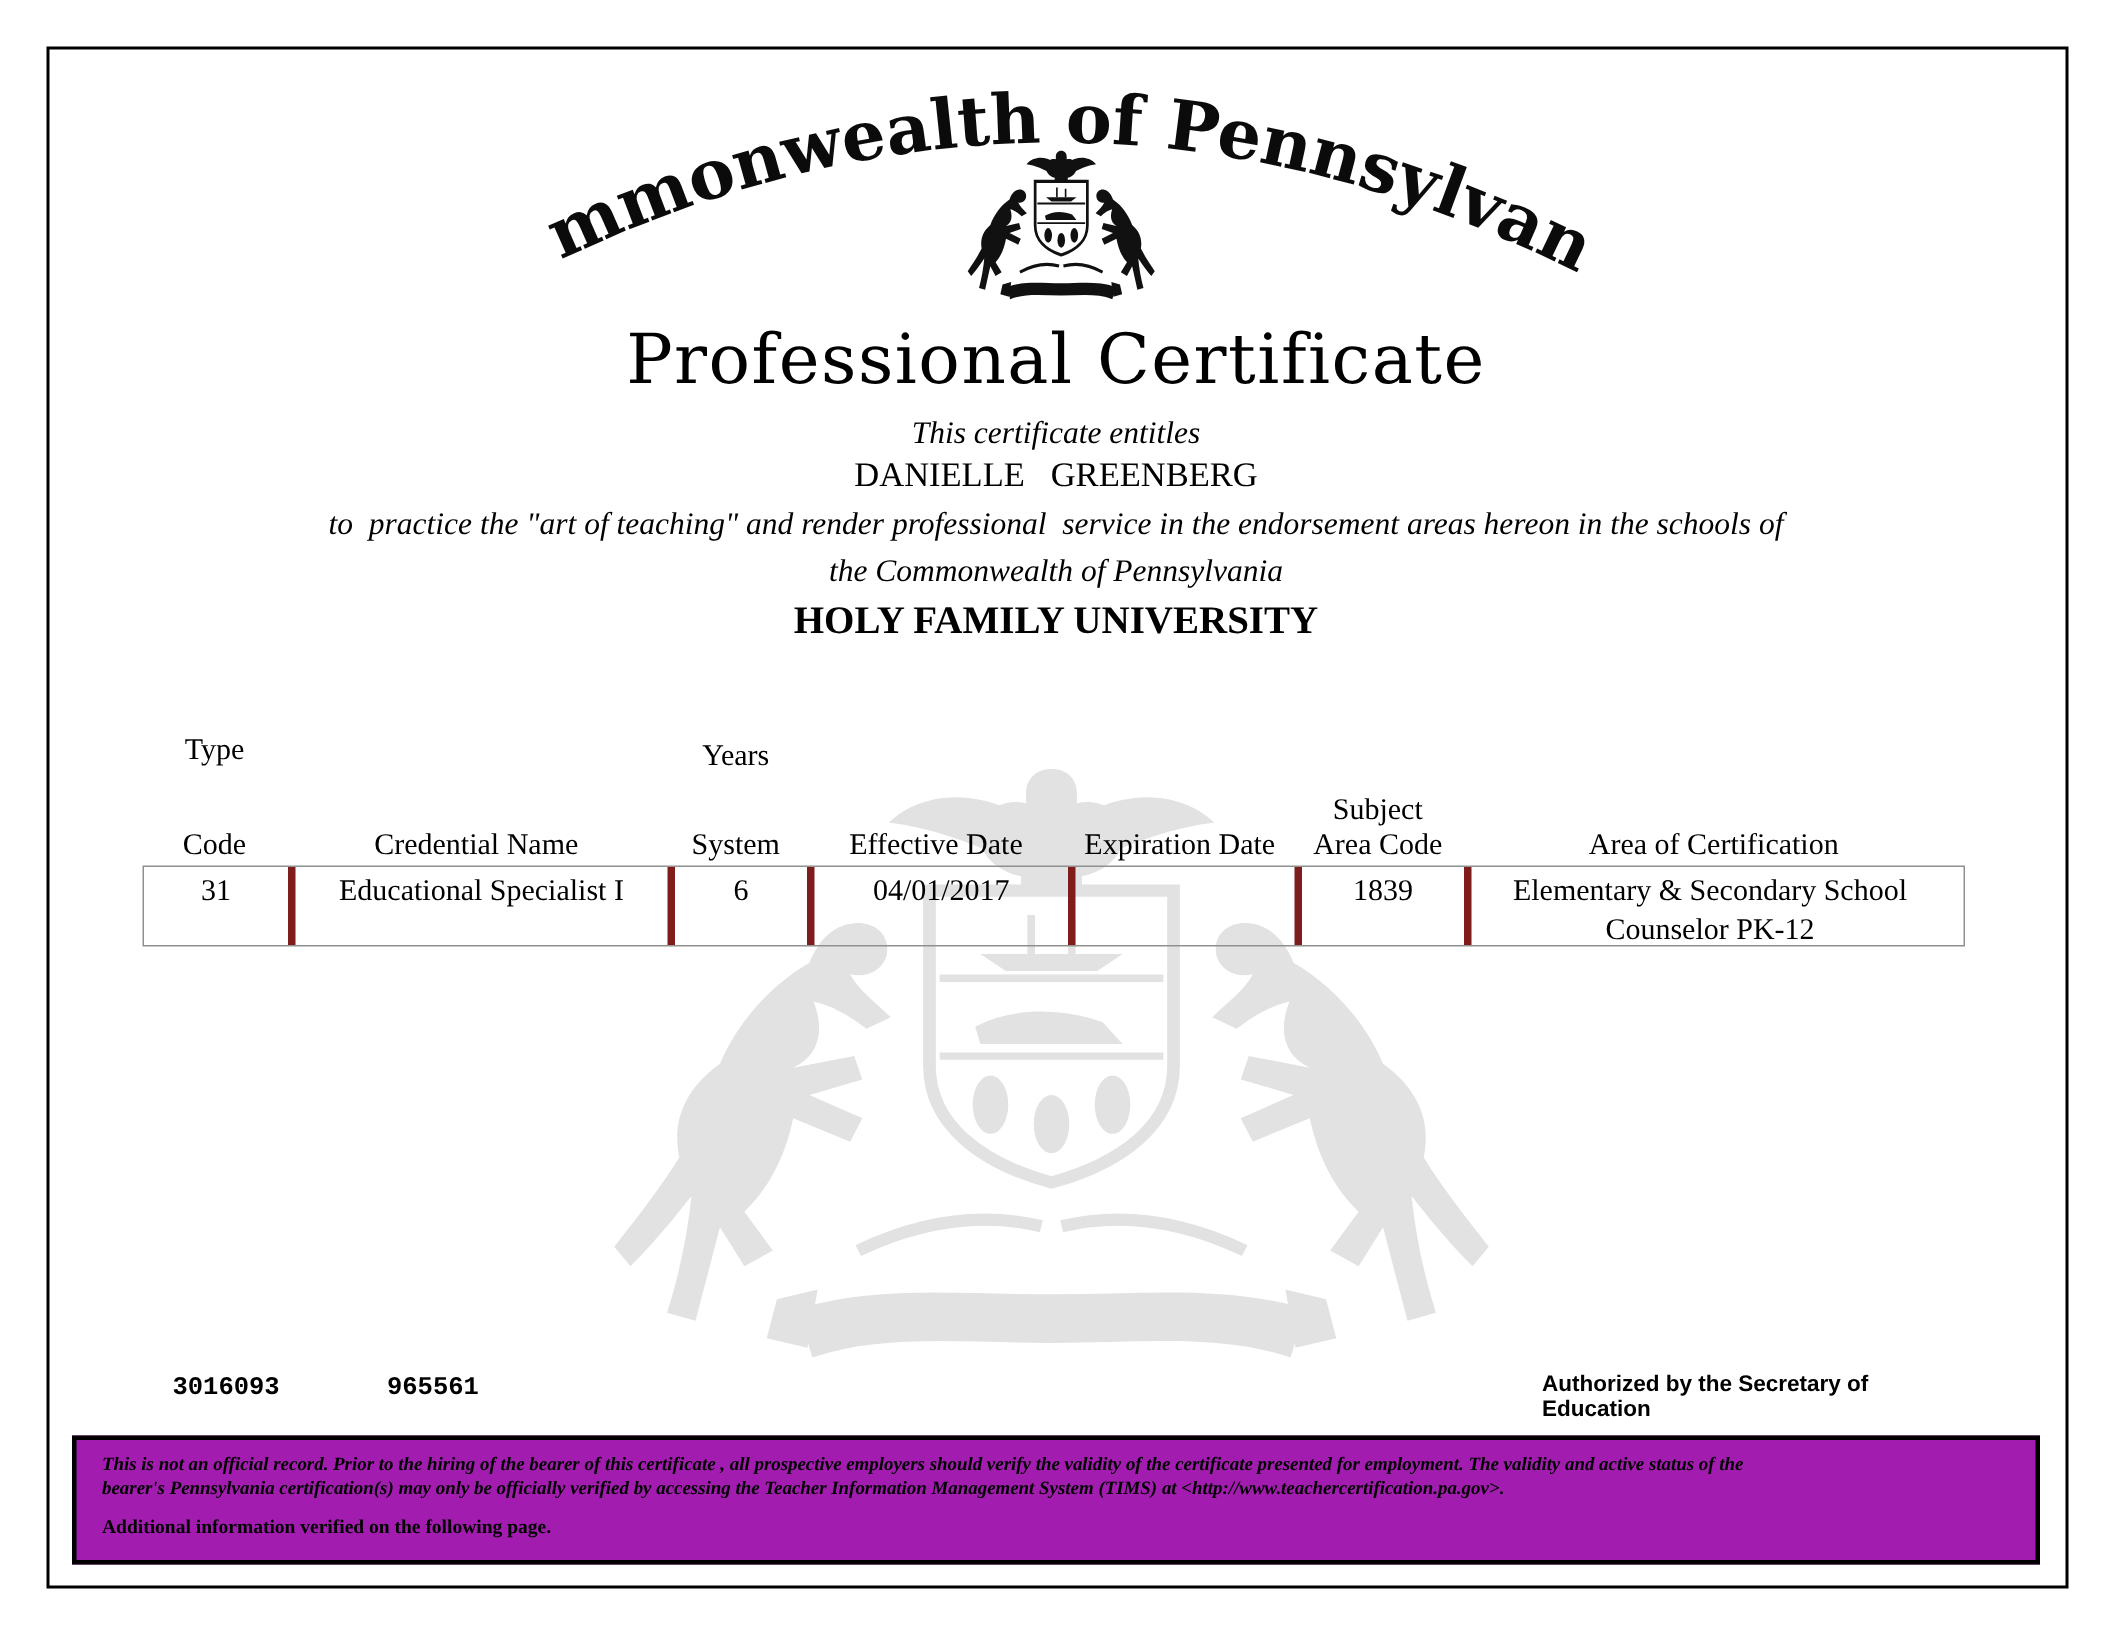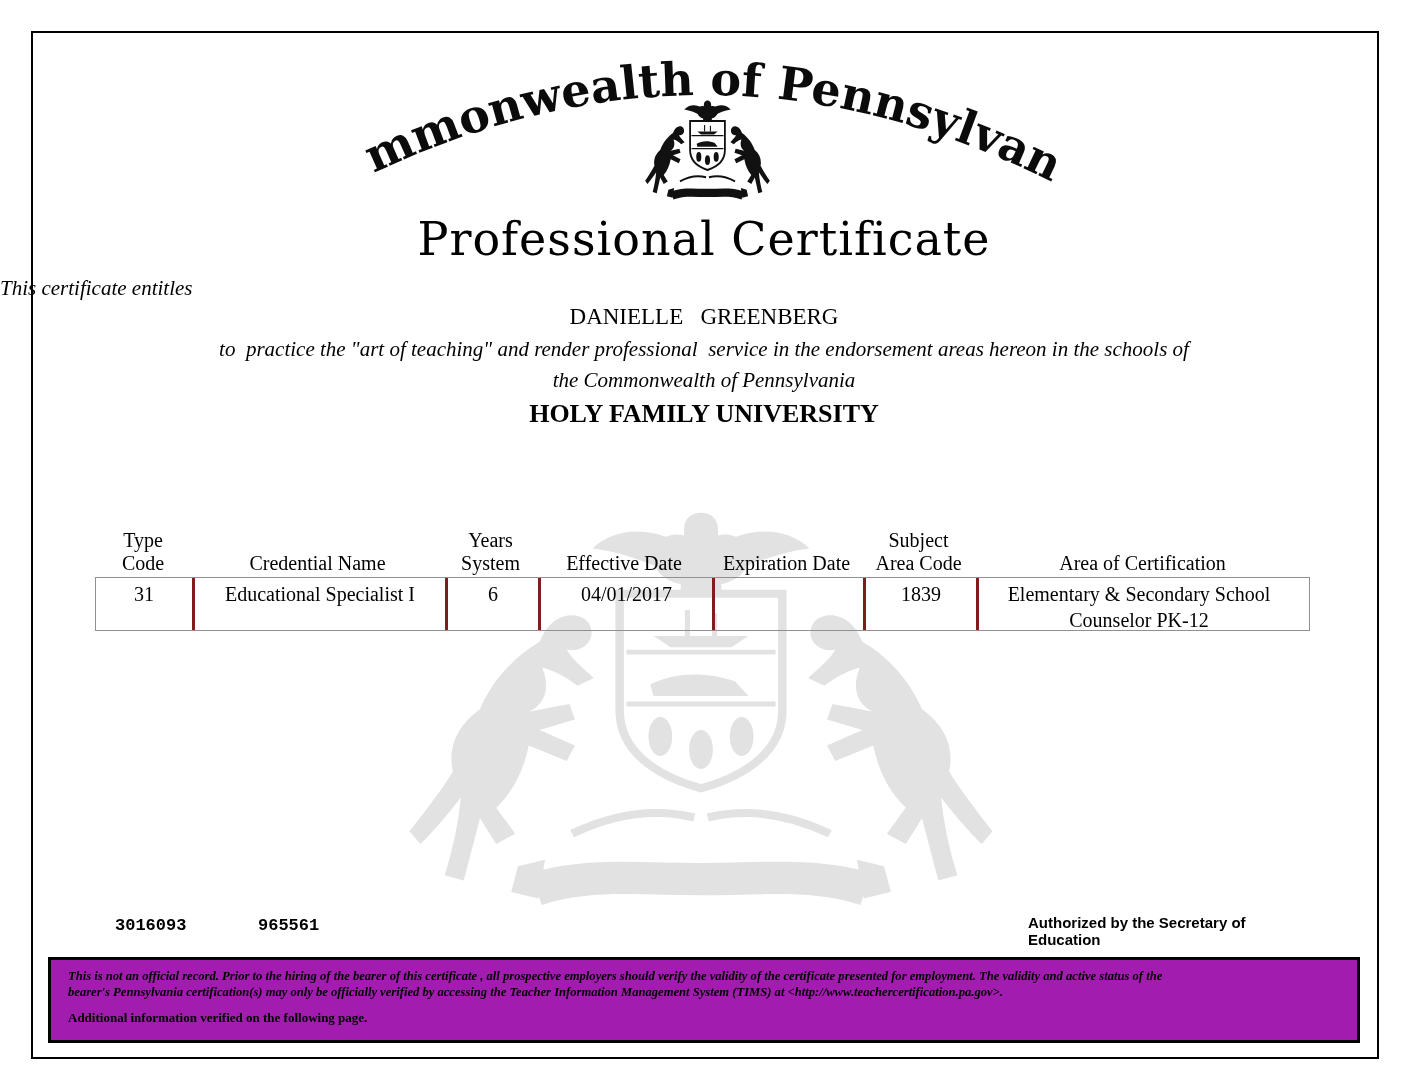--- a/index.html
+++ b/index.html
@@ -18,36 +18,36 @@
     font-weight:bold; font-size:46px; fill:#0b0b0b;
   }
   .coa-top { position:absolute; left:635px; top:98px; width:145px; height:108px; color:#111; }
   .watermark { position:absolute; left:362px; top:503px; width:678px; height:428px; color:#e2e2e2; z-index:0; }
 
   .main-title {
     position:absolute; left:0; top:212px; width:100%; text-align:center;
     font-family:"DejaVu Serif","Liberation Serif",serif;
     font-weight:normal; font-size:46px; letter-spacing:1px; z-index:1;
   }
-  .entitles   { position:absolute; left:0; top:276px; width:100%; text-align:left; font-style:italic; font-size:21px; z-index:1; }
+  .entitles   { position:absolute; left:0; top:276px; width:100%; text-align:center; font-style:italic; font-size:21px; z-index:1; }
   .holder     { position:absolute; left:0; top:304px; width:100%; text-align:center; font-weight:normal; font-size:23px; white-space:pre; z-index:1; }
   .grant1     { position:absolute; left:0; top:337px; width:100%; text-align:center; font-style:italic; font-size:21px; white-space:pre; z-index:1; }
   .grant2     { position:absolute; left:0; top:368px; width:100%; text-align:center; font-style:italic; font-size:21px; z-index:1; }
   .institution{ position:absolute; left:0; top:399px; width:100%; text-align:center; font-weight:bold; font-size:26px; z-index:1; }
 
   .cert-table { position:absolute; left:95px; top:527px; width:1215px; z-index:1; font-size:20px; }
   .thead { display:flex; align-items:flex-end; height:50px; }
   .thead .th { display:flex; flex-direction:column; justify-content:flex-end; text-align:center; line-height:23px; padding-bottom:2px; }
   .trow { display:flex; border:1px solid #909090; background:transparent; }
   .trow .td {
-    height:52px; border-left:3px solid #7f1d1d; text-align:center;
+    height:52px; border-left:5px solid #7f1d1d; text-align:center;
     padding-top:3px; line-height:26px; box-sizing:border-box;
   }
   .trow .td:first-child { border-left:none; }
-  .c0 { width:96px; }  .c1 { width:253px; } .c2 { width:93px; } .c3 { width:174px; }
+  .c0 { width:96px;gap:40px; }  .c1 { width:253px; } .c2 { width:93px;gap:36px; } .c3 { width:174px; }
   .c4 { width:151px; } .c5 { width:113px; } .c6 { width:335px; }
   .trow .c6 { padding-left:6px; padding-right:6px; width:323px; }
 
   .doc-number { position:absolute; top:916px; font-family:Liberation Mono, monospace; font-weight:bold; font-size:17px; z-index:1; }
   .num-0 { left:115px; } .num-1 { left:258px; } .num-2 { left:465px;margin-top:42px; }
   .authorized {
     position:absolute; left:1028px; top:914px; width:262px;
     font-family:"Liberation Sans","DejaVu Sans",sans-serif;
     font-weight:bold; font-size:15px; z-index:1;
   }

